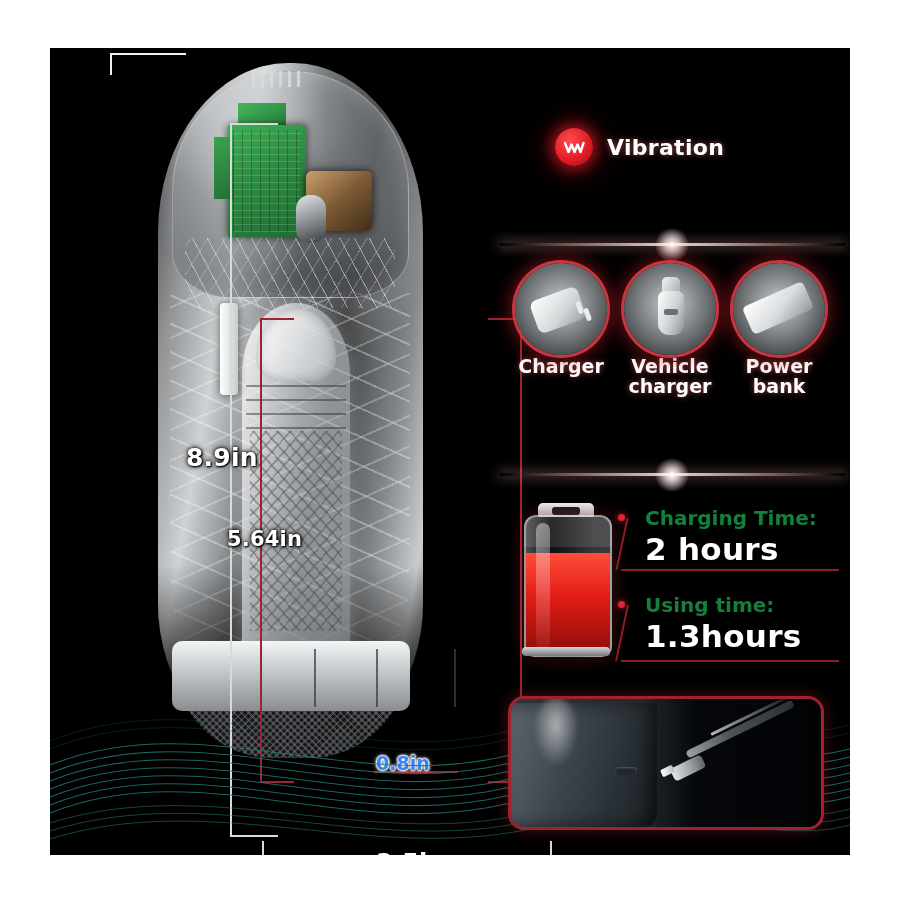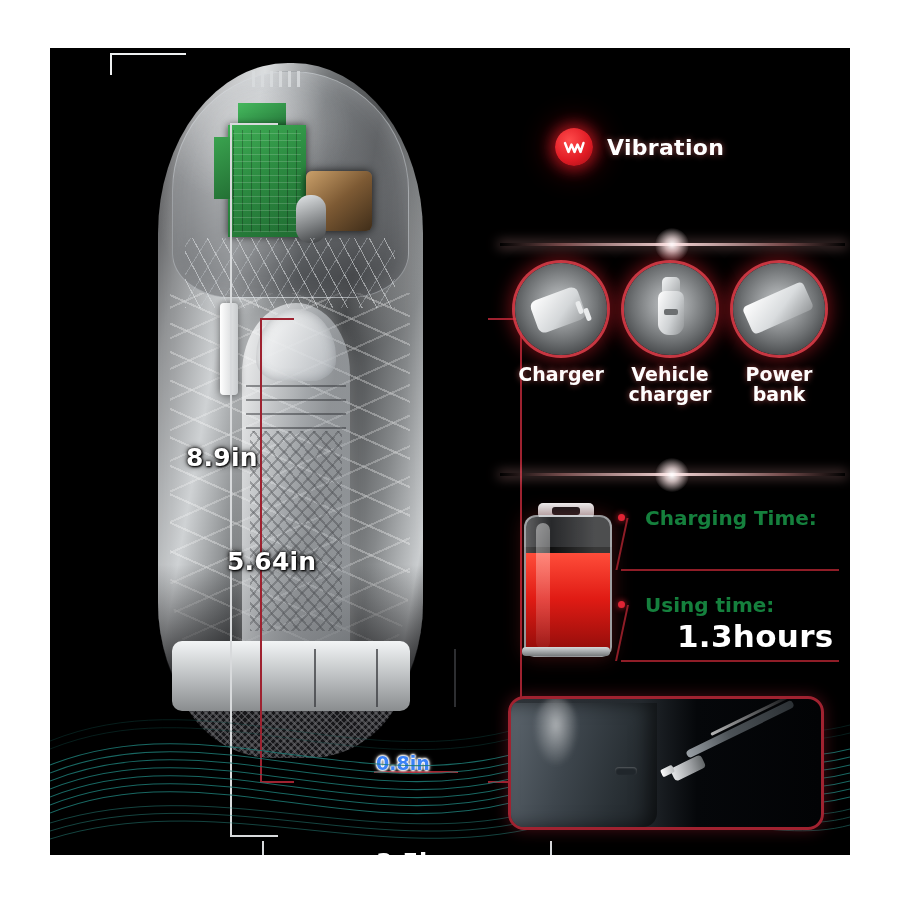--- a/index.html
+++ b/index.html
@@ -145,21 +145,21 @@
   }
 
   
   .dim-txt{
     position:absolute;color:#ffffff;font-weight:bold;
     font-family:"DejaVu Sans",sans-serif;
     text-shadow:0 0 3px #000,0 0 6px #000,1px 1px 2px #000;
     white-space:nowrap;letter-spacing:.2px;
   }
   #dim-89{left:76px;top:390px;font-size:25px;}
-  #dim-564{left:117px;top:494px;font-size:25px;}
+  #dim-564{left:117px;top:474px;font-size:21px;}
   #dim-545{left:421px;top:466px;font-size:19px;}
   #dim-35{left:266px;top:796px;font-size:24px;}
   #dim-08{
     position:absolute;left:266px;top:699px;font-size:19px;font-weight:bold;
     color:#3b82f6;
     text-shadow:1px 0 2px #fff,-1px 0 2px #fff,0 1px 2px #fff,0 -1px 2px #fff,0 0 5px #fff;
     white-space:nowrap;
   }
 
   
@@ -230,21 +230,21 @@
   #acc0{left:22px;top:215px;}
   #acc1{left:131px;top:215px;}
   #acc2{left:240px;top:215px;}
   .acc-circ{
     width:92px;height:92px;border-radius:50%;margin:0 auto;position:relative;
     background:radial-gradient(circle at 50% 45%, #c9ccce 0%, #6d7072 55%, #1d1f21 100%);
     box-shadow:0 0 0 3px rgba(210,60,70,.92), 0 0 18px 5px rgba(200,30,40,.55);
     overflow:hidden;
   }
   .acc-label{
-    margin-top:9px;color:#ffffff;font-weight:bold;font-size:19px;line-height:20px;
+    margin-top:1px;color:#ffffff;font-weight:bold;font-size:19px;line-height:20px;
     text-shadow:0 0 6px rgba(255,110,110,.6),1px 1px 2px #000;
   }
   
   .ch-body{
     position:absolute;left:18px;top:30px;width:50px;height:34px;border-radius:7px;
     background:linear-gradient(145deg,#ffffff,#d4d7d9 60%,#9a9d9f);transform:rotate(-20deg);
   }
   .ch-pin{
     position:absolute;width:5px;height:13px;background:#e9ebec;border-radius:2px;transform:rotate(-20deg);
   }
@@ -293,21 +293,21 @@
   }
   .batt-foot{
     position:absolute;left:4px;top:144px;width:88px;height:9px;border-radius:4px;
     background:linear-gradient(180deg,#d5d8da,#76797b);
   }
 
   .ctxt{position:absolute;}
   #ct-lab{left:155px;top:458px;}
   #ct-val{left:155px;top:483px;}
   #ut-lab{left:155px;top:545px;}
-  #ut-val{left:155px;top:570px;margin-left:32px;}
+  #ut-val{left:155px;top:570px;}
   .c-lab{color:#15803d;font-weight:bold;font-size:20px;text-shadow:1px 1px 2px #000;white-space:nowrap;}
   .c-val{color:#ffffff;font-weight:bold;font-size:31px;letter-spacing:.3px;text-shadow:1px 1px 3px #000;white-space:nowrap;}
   .ldot{position:absolute;width:7px;height:7px;border-radius:50%;background:#e02434;box-shadow:0 0 6px #e02434;}
   .lline{position:absolute;background:#8f1d27;}
   #ld1{left:128px;top:466px;}
   #ll1a{left:131px;top:470px;width:2px;height:52px;transform:skewX(-12deg);}
   #ll1b{left:131px;top:521px;width:218px;height:2px;}
   #ld2{left:128px;top:553px;}
   #ll2a{left:131px;top:557px;width:2px;height:56px;transform:skewX(-12deg);}
   #ll2b{left:131px;top:612px;width:218px;height:2px;}
@@ -492,20 +492,21 @@
       </div>
 
       <div class="ldot" id="ld1"></div>
       <div class="lline" id="ll1a"></div>
       <div class="lline" id="ll1b"></div>
       <div class="ldot" id="ld2"></div>
       <div class="lline" id="ll2a"></div>
       <div class="lline" id="ll2b"></div>
 
       <div class="ctxt c-lab" id="ct-lab">Charging Time:</div>
+      <div class="ctxt c-val" id="ct-val">2 hours</div>
       <div class="ctxt c-lab" id="ut-lab">Using time:</div>
       <div class="ctxt c-val" id="ut-val">1.3hours</div>
 
       <div class="inset">
         <div class="dev-corner">
           <div class="dev-gloss"></div>
         </div>
         <div class="dev-port"></div>
         <div class="cable"></div>
         <div class="cable-shine"></div>

